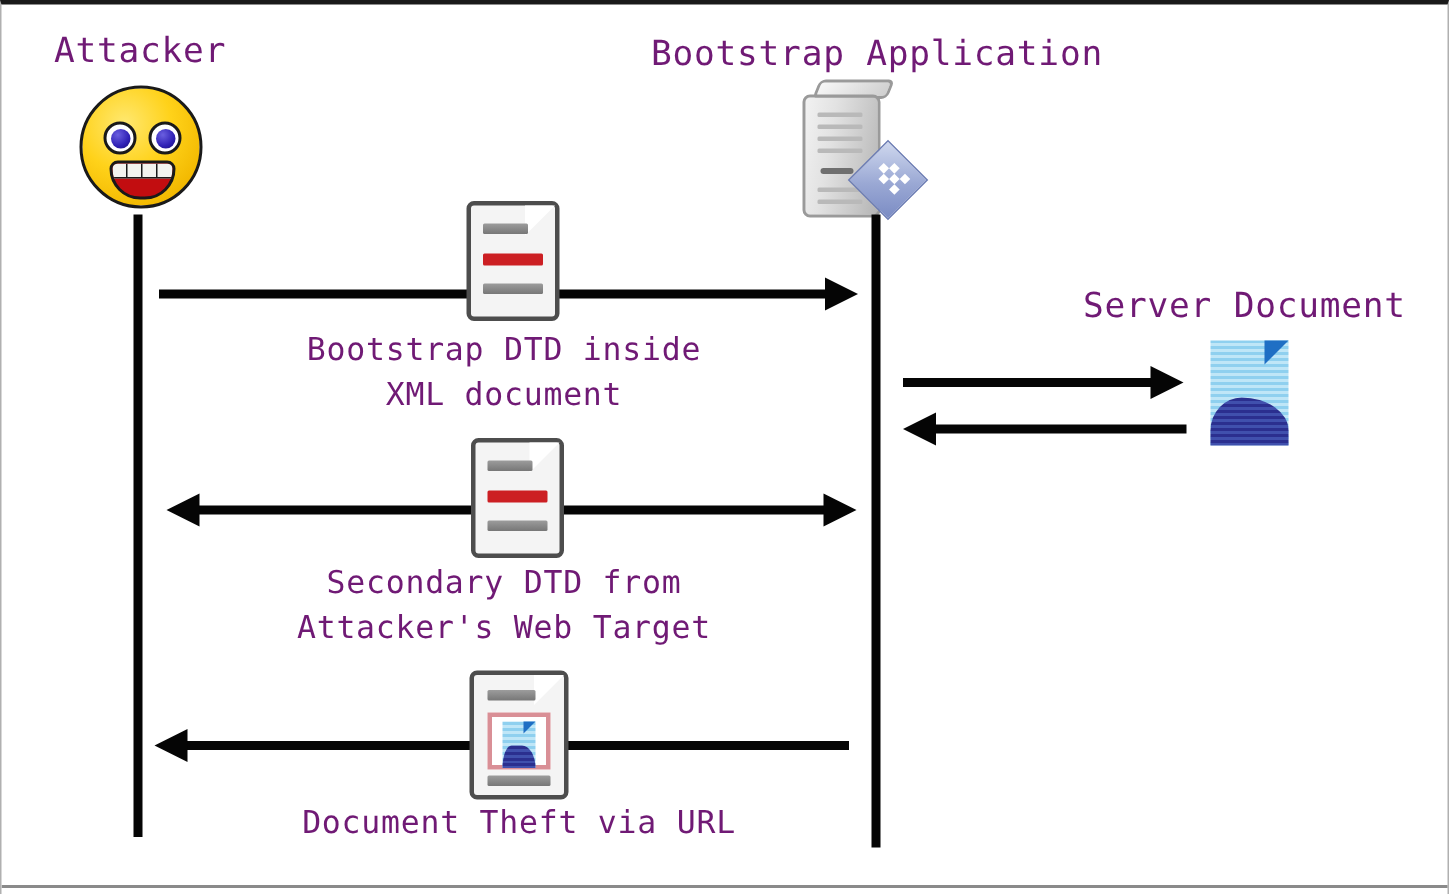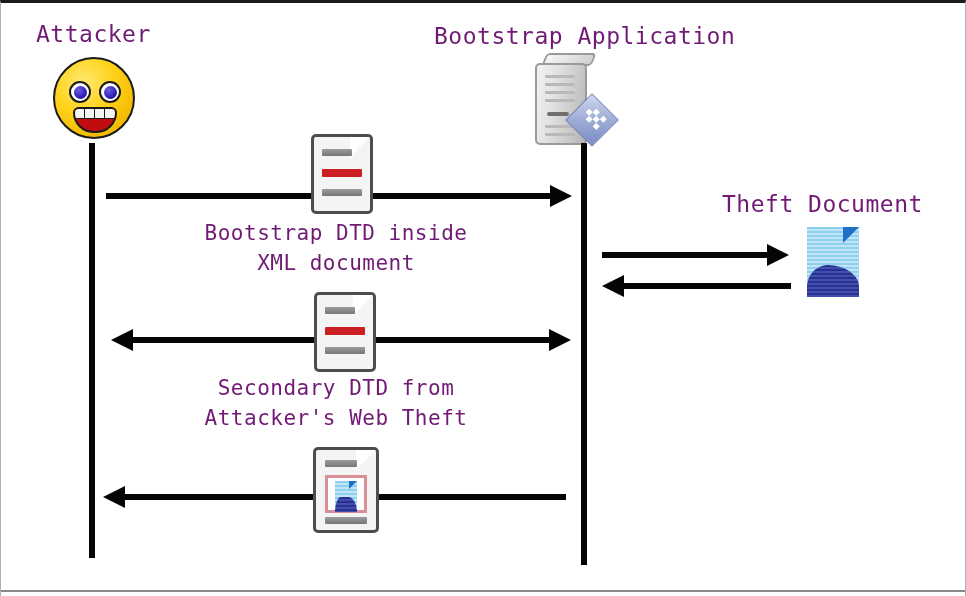--- a/index.html
+++ b/index.html
@@ -256,21 +256,21 @@
       <div class="zig" style="left:13px; top:17px;"></div>
       <div class="zig" style="left:18px; top:12px;"></div>
       <div class="zig" style="left:23px; top:17px;"></div>
       <div class="zig" style="left:13px; top:7px;"></div>
       <div class="zig" style="left:23px; top:7px;"></div>
     </div>
   </div>
 
   <div class="lifeline" style="left:580px; top:140px; height:422px;"></div>
 
-  <div class="label actor-label" style="left:721px; top:188px;">Theft Document</div>
+  <div class="label actor-label" style="left:721px; top:188px;">Server Document</div>
 
   <div class="bluedoc" style="left:806px; top:224px; width:52px; height:70px;">
     <div class="bluedoc-fold"></div>
     <div class="bluedoc-bottom" style="height:32px;"></div>
   </div>
 
   <div class="arrow-line" style="left:105px; top:190px; width:450px;"></div>
   <div class="head-right" style="left:549px; top:182px;"></div>
 
   <div class="doc" style="left:310px; top:131px; width:62px; height:80px;">
@@ -288,37 +288,38 @@
   <div class="head-right" style="left:548px; top:326px;"></div>
 
   <div class="doc" style="left:313px; top:289px; width:62px; height:80px;">
     <div class="doc-fold"></div>
     <div class="line-gray" style="left:8px;  top:12px; width:30px;"></div>
     <div class="line-red" style="left:8px;  top:32px; width:40px;"></div>
     <div class="line-gray" style="left:8px;  top:52px; width:40px;"></div>
   </div>
 
   <div class="label msg-label" style="left:150px; top:373px; width:370px;">Secondary DTD from</div>
-  <div class="label msg-label" style="left:150px; top:403px; width:370px;">Attacker's Web Theft</div>
+  <div class="label msg-label" style="left:150px; top:403px; width:370px;">Attacker's Web Target</div>
 
   <div class="arrow-line" style="left:122px; top:491px; width:443px;"></div>
   <div class="head-left" style="left:102px; top:483px;"></div>
 
   <div class="doc" style="left:312px; top:444px; width:66px; height:86px;">
     <div class="doc-fold"></div>
     <div class="line-gray" style="left:9px; top:10px; width:32px;"></div>
     <div class="img-frame" style="left:9px; top:25px; width:42px; height:38px;">
       <div class="bluedoc" style="left:7px; top:3px; width:22px; height:31px;">
         <div class="bluedoc-fold" style="border-left-width:8px; border-bottom-width:8px;"></div>
         <div class="bluedoc-bottom" style="height:15px;"></div>
       </div>
     </div>
     <div class="line-gray" style="left:9px; top:67px; width:42px;"></div>
   </div>
 
+  <div class="label msg-label" style="left:150px; top:533px; width:390px;">Document Theft via URL</div>
 
   <div class="arrow-line" style="left:601px; top:249px; width:168px;"></div>
   <div class="head-right" style="left:766px; top:241px;"></div>
 
   <div class="arrow-line" style="left:622px; top:280px; width:168px;"></div>
   <div class="head-left" style="left:601px; top:272px;"></div>
 
   <div class="bottom-rule"></div>
 </div>
 

